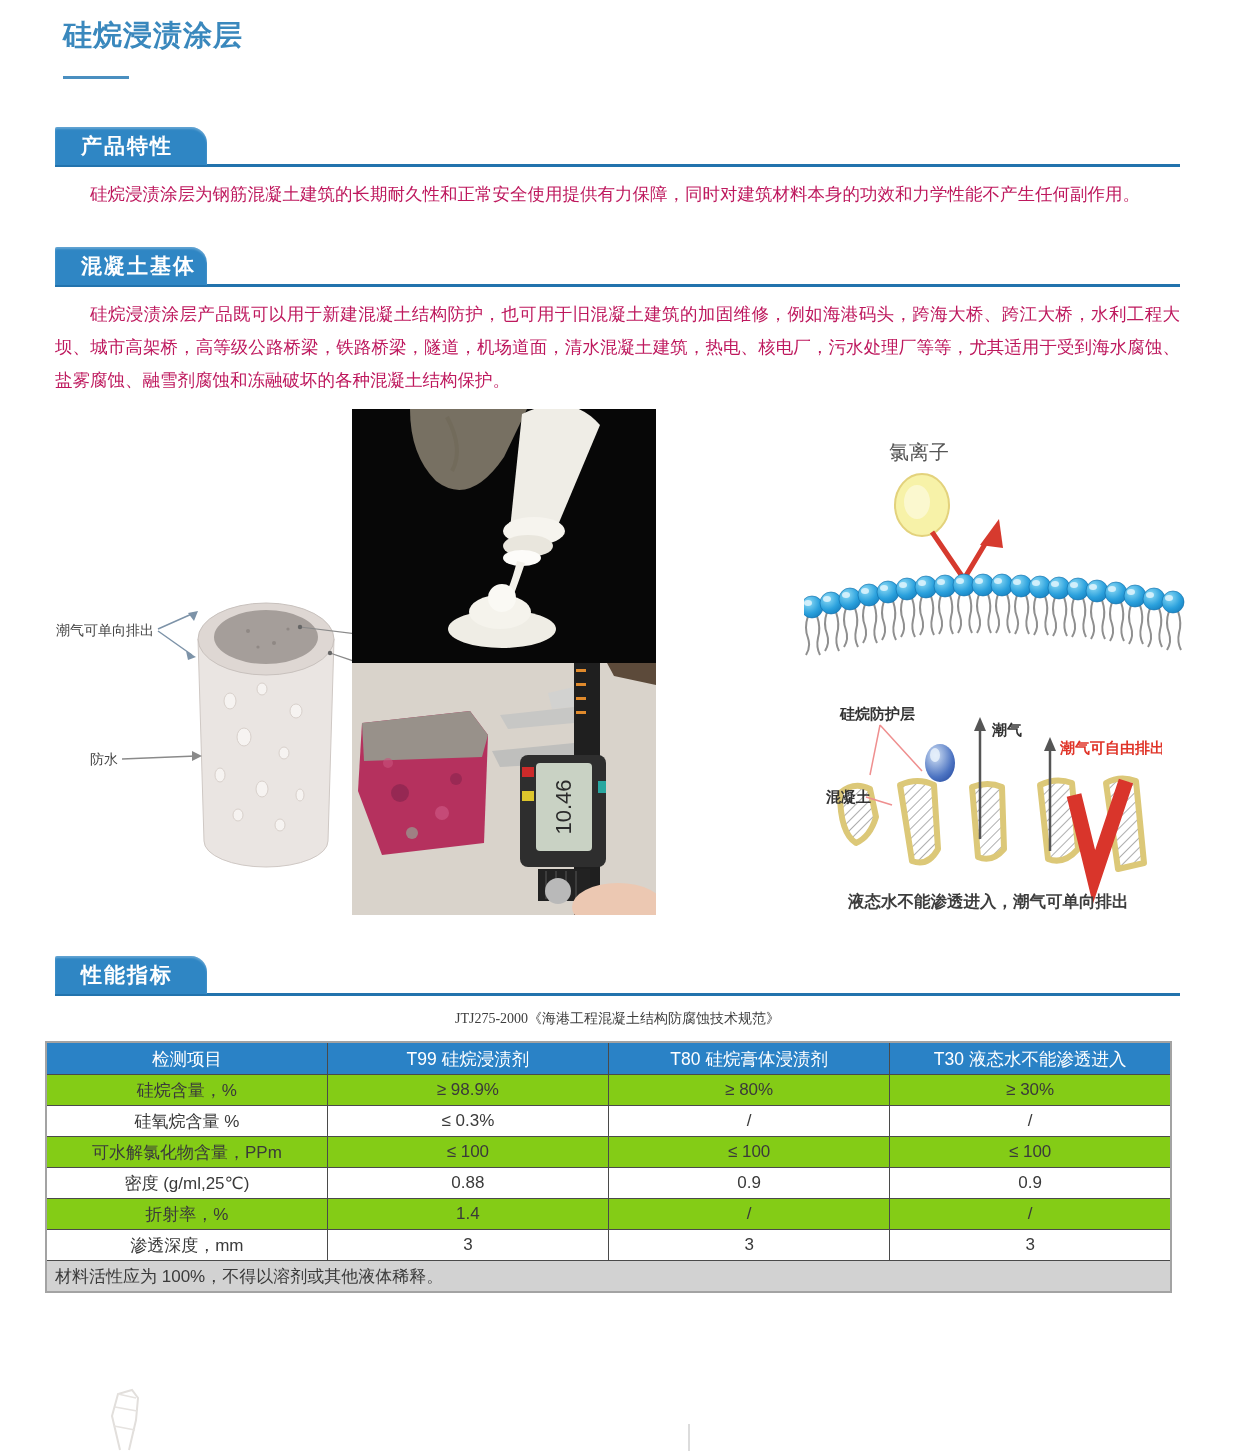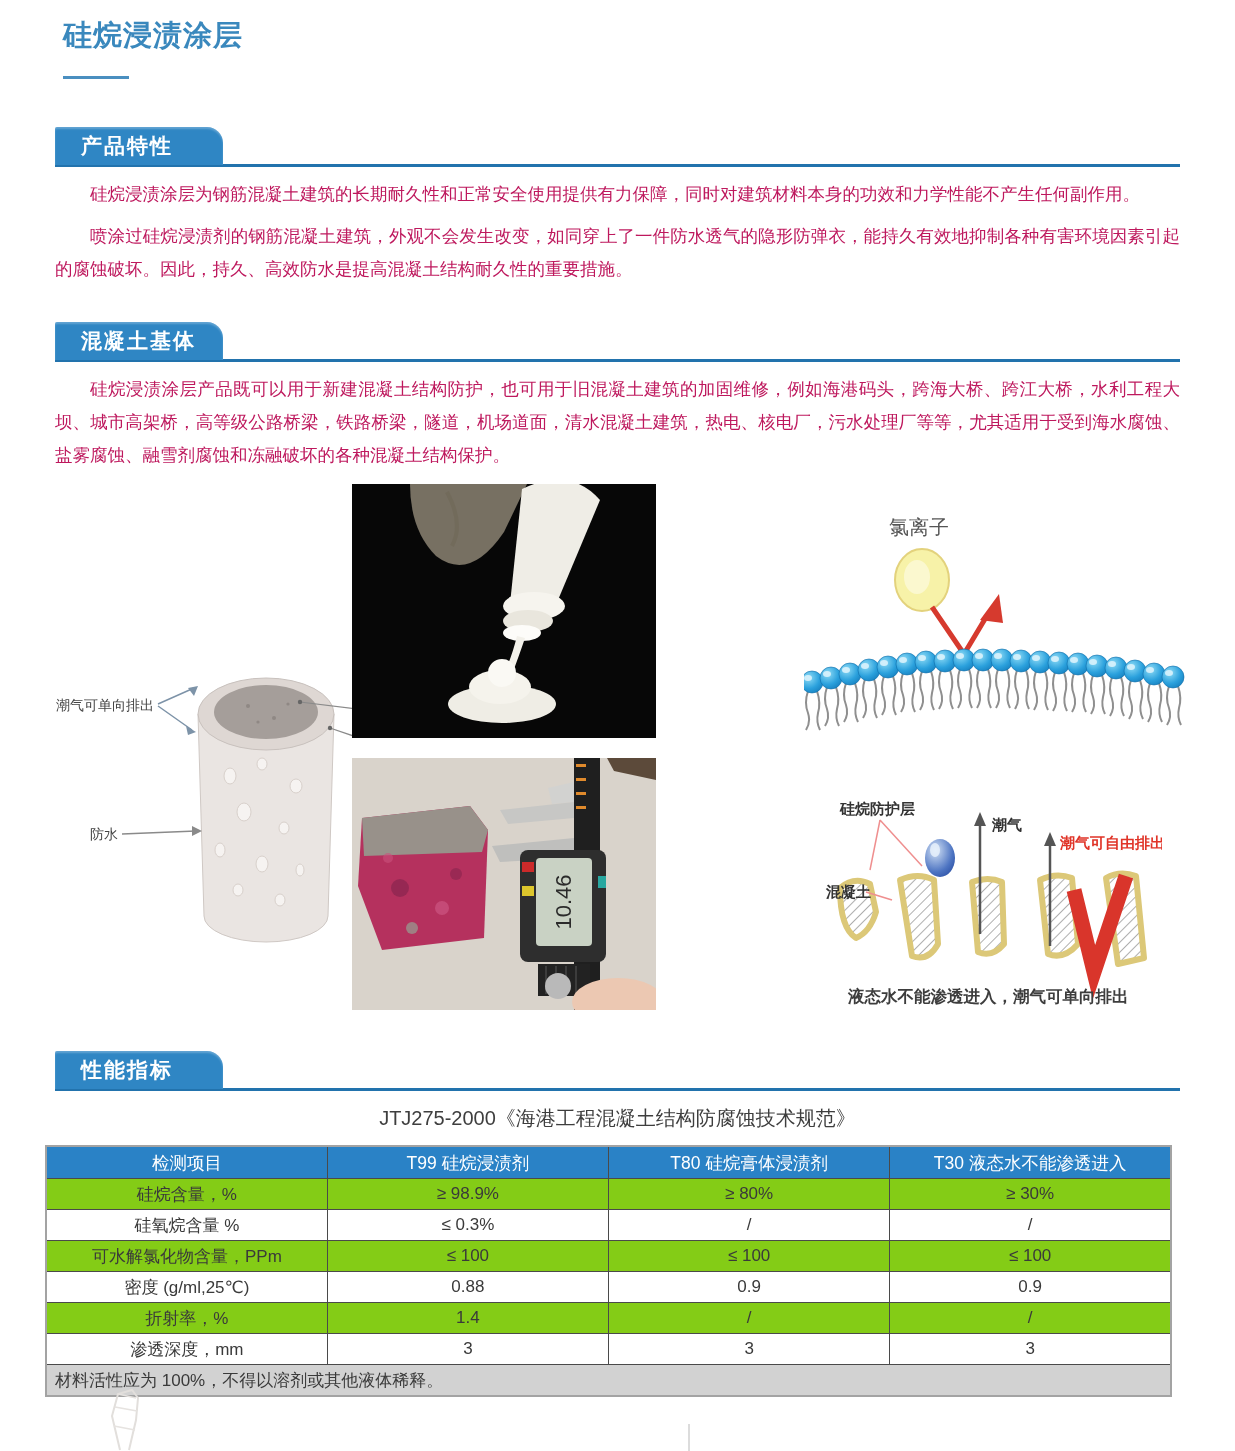--- a/index.html
+++ b/index.html
@@ -11,36 +11,36 @@
     margin:0 0 0 63px;padding-top:16px;font-size:29px;font-weight:700;color:#3a88bd;letter-spacing:1px;
   }
   .title-underline{margin:20px 0 0 63px;width:66px;height:3px;background:#4a8fc0;}
   section{margin-left:55px;width:1125px;}
   .sec-features{margin-top:48px;}
   .sec-scope{margin-top:36px;}
   .sec-performance{margin-top:41px;}
   .sec-head{position:relative;height:42px;}
   .sec-head .rule{position:absolute;left:0;right:0;bottom:2px;height:3px;background:#2273ad;}
   .sec-head .tab{
-    position:absolute;left:0;top:0;width:168px;height:38px;background:#2f86c4;
+    position:absolute;left:0;top:0;width:152px;height:38px;background:#2f86c4;
     border-radius:2px 16px 0 0;z-index:2;display:flex;align-items:center;
     box-shadow:inset 0 2px 2px rgba(255,255,255,.25);
   }
   .sec-head .tab span{color:#fff;font-size:21px;font-weight:700;padding-left:26px;letter-spacing:2px;}
   .para{margin:9px 0 0 0;font-size:17.5px;line-height:33px;text-align:justify;text-indent:2em;color:#be185d;}
   
-  .figures{margin:12px 0 0 48px;display:grid;grid-template-columns:304px 428px 455px;grid-template-rows:254px 252px;row-gap:20px;}
+  .figures{margin:12px 0 0 48px;display:grid;grid-template-columns:304px 428px 455px;grid-template-rows:254px 252px;row-gap:0;}
   .fig-cell{overflow:hidden;}
   .cell-right{grid-row:1 / span 2;}
   .svg-block{display:block;}
   .chloride-svg{margin:8px 0 0 24px;}
   .moisture-svg{margin:26px 0 0 42px;}
   .cylinder-svg{margin-top:152px;}
   
-  .tbl-caption{margin-top:12px;text-align:center;font-size:20px;color:#3e3e3e;}
+  .tbl-caption{margin-top:12px;text-align:center;font-size:14px;color:#3e3e3e;font-family:Liberation Serif, serif;}
   table.perf{
     margin:13px 0 0 -10px;border-collapse:collapse;width:1127px;table-layout:fixed;
     border:2px solid #a3a3a3;font-size:17px;
   }
   table.perf th,table.perf td{border:1px solid #4a4a4a;text-align:center;padding:0;}
   table.perf th{background:#2a82c6;color:#ffffff;font-weight:400;height:31px;font-size:17.5px;}
   table.perf td{height:30px;color:#3a3a3a;background:#ffffff;}
   table.perf tr.gray td{background:#84cc16;}
   table.perf td.note-cell{text-align:left;padding-left:8px;background:#d2d2d2;color:#3a3a3a;}
   
@@ -57,21 +57,20 @@
   <div class="title-underline"></div>
 
   <section class="sec-features">
     <div class="sec-head">
       <div class="rule"></div>
       <div class="tab">
         <span>产品特性</span>
       </div>
     </div>
     <p class="para">硅烷浸渍涂层为钢筋混凝土建筑的长期耐久性和正常安全使用提供有力保障，同时对建筑材料本身的功效和力学性能不产生任何副作用。</p>
-    <p class="para">喷涂过硅烷浸渍剂的钢筋混凝土建筑，外观不会发生改变，如同穿上了一件防水透气的隐形防弹衣，能持久有效地抑制各种有害环境因素引起的腐蚀破坏。因此，持久、高效防水是提高混凝土结构耐久性的重要措施。</p>
   </section>
 
   <section class="sec-scope">
     <div class="sec-head">
       <div class="rule"></div>
       <div class="tab">
         <span>混凝土基体</span>
       </div>
     </div>
     <p class="para">硅烷浸渍涂层产品既可以用于新建混凝土结构防护，也可用于旧混凝土建筑的加固维修，例如海港码头，跨海大桥、跨江大桥，水利工程大坝、城市高架桥，高等级公路桥梁，铁路桥梁，隧道，机场道面，清水混凝土建筑，热电、核电厂，污水处理厂等等，尤其适用于受到海水腐蚀、盐雾腐蚀、融雪剂腐蚀和冻融破坏的各种混凝土结构保护。</p>

